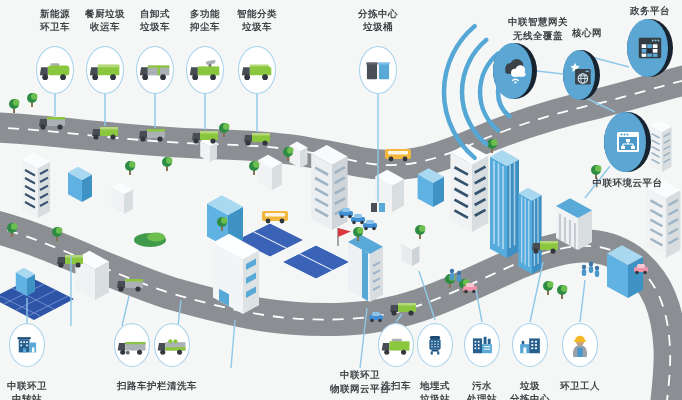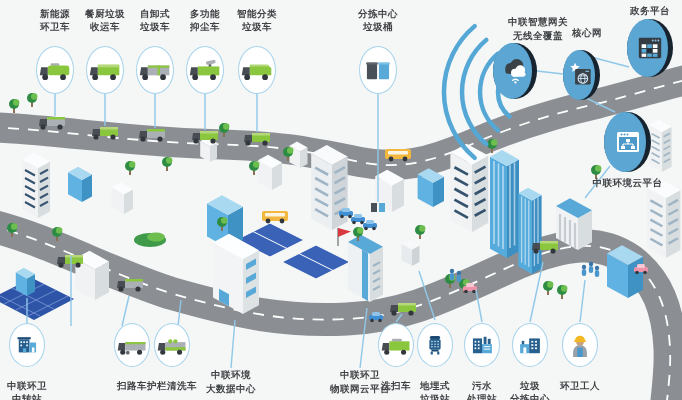--- a/index.html
+++ b/index.html
@@ -417,22 +417,20 @@
           <rect x="11" y="9" width="24" height="10" fill="#aab0b5"></rect>
           <rect x="11" y="15" width="24" height="4" fill="#8bc63f"></rect>
           <circle cx="17" cy="8" r="2.5" fill="#8bc63f"></circle>
           <circle cx="23" cy="8" r="2.5" fill="#8bc63f"></circle>
           <circle cx="8" cy="21" r="3" fill="#31373d"></circle>
           <circle cx="28" cy="21" r="3" fill="#31373d"></circle>
         </svg>
   </div>
   <div class="lbl">护栏清洗车</div>
 </div>
-<div class="netlbl" style="left:186px;top:368px;width:90px">中联环境
-大数据中心</div>
 <div class="netlbl" style="left:315px;top:368px;width:90px">中联环卫
 物联网云平台</div>
 <div class="node" style="left:360px;top:323px;width:72px">
   <div class="circ circ-sm">
     <svg width="32" height="23" viewBox="0 0 38 26">
           <polygon points="2,19 3.5,10 11,10 11,19" fill="#474d53"></polygon>
           <rect x="14" y="5" width="12" height="3.5" rx="1.75" fill="#aab0b5"></rect>
           <rect x="11" y="8" width="24" height="11" fill="#8bc63f"></rect>
           <circle cx="8" cy="21" r="3" fill="#31373d"></circle>
           <circle cx="28" cy="21" r="3" fill="#31373d"></circle>

